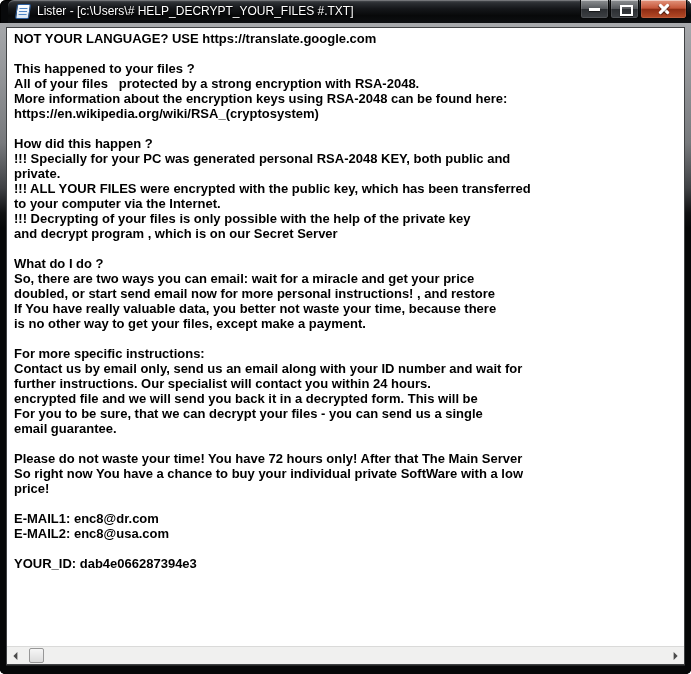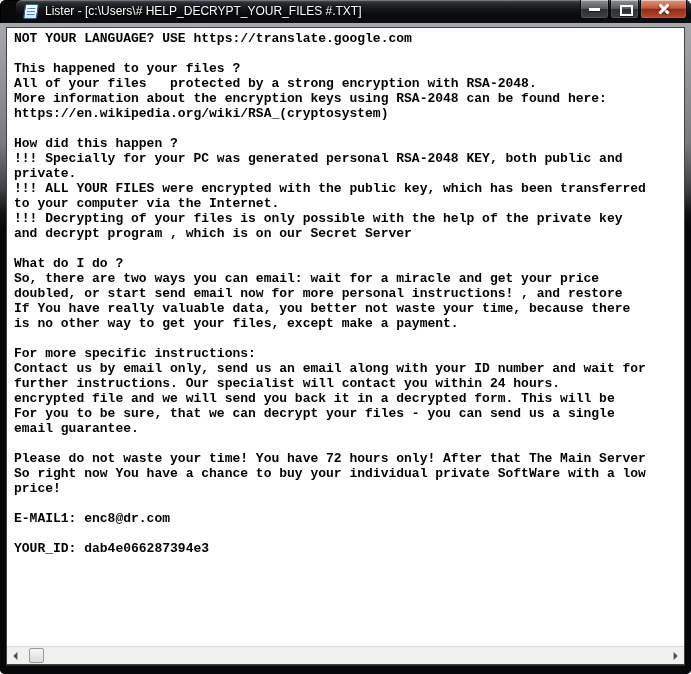--- a/index.html
+++ b/index.html
@@ -6,21 +6,21 @@
   body { width:691px; height:674px; overflow:hidden; font-family:"Liberation Sans", sans-serif; }
 
   .window {
     position:absolute; left:0; top:0; width:691px; height:674px;
     background:#08090b; border-radius:6px 6px 5px 5px; overflow:hidden;
     box-shadow: inset 0 0 0 1px #000;
   }
 
   
   .titlebar {
-    position:absolute; left:16px; top:0; right:0; height:23px;
+    position:absolute; left:8px; top:0; right:0; height:23px;
     background: linear-gradient(180deg,#53565a 0%, #2c2f33 12%, #15171a 38%, #08090a 68%, #0d0f11 100%);
     border-radius:6px 6px 0 0;
     box-shadow: inset 0 1px 0 rgba(255,255,255,0.22);
   }
   .app-icon { position:absolute; left:7px; top:3px; width:16px; height:16px; }
   .app-icon .page {
     position:absolute; left:1px; top:1px; width:12px; height:13px;
     background:linear-gradient(#ffffff,#d9e6f4);
     border:1px solid #2d5f9e; border-radius:2px;
     transform:skewX(-8deg);
@@ -68,21 +68,21 @@
 
   
   .inner {
     position:absolute; left:6px; right:6px; top:4px; bottom:9px;
     background:#ffffff; border:1px solid #404244;
     box-shadow:0 1px 0 rgba(255,255,255,0.12);
   }
   .textarea {
     position:absolute; left:0; right:0; top:0; bottom:17px; overflow:hidden;
     padding:3px 0 0 7px;
-    font-family:Liberation Mono, monospace; font-weight:bold;
+    font-family:Liberation Sans, sans-serif; font-weight:bold;
     font-size:13px; line-height:15px; color:#000;
   }
   .tl { height:15px; white-space:pre; }
 
   
   .hscroll {
     position:absolute; left:0; right:0; bottom:0; height:17px;
     background:#f0f0ef; border-top:1px solid #dadad9;
   }
   .sb-arrow { position:absolute; top:0; width:16px; height:17px; }
@@ -150,20 +150,21 @@
           <div class="tl">further instructions. Our specialist will contact you within 24 hours.</div>
           <div class="tl">encrypted file and we will send you back it in a decrypted form. This will be</div>
           <div class="tl">For you to be sure, that we can decrypt your files - you can send us a single</div>
           <div class="tl">email guarantee.</div>
           <div class="tl"></div>
           <div class="tl">Please do not waste your time! You have 72 hours only! After that The Main Server</div>
           <div class="tl">So right now You have a chance to buy your individual private SoftWare with a low</div>
           <div class="tl">price!</div>
           <div class="tl"></div>
           <div class="tl">E-MAIL1: enc8@dr.com</div>
+          <div class="tl">E-MAIL2: enc8@usa.com</div>
           <div class="tl"></div>
           <div class="tl">YOUR_ID: dab4e066287394e3</div>
         </div>
       <div class="hscroll">
         <div class="sb-arrow left"></div>
         <div class="sb-thumb"></div>
         <div class="sb-arrow right"></div>
       </div>
     </div>
   </div>

